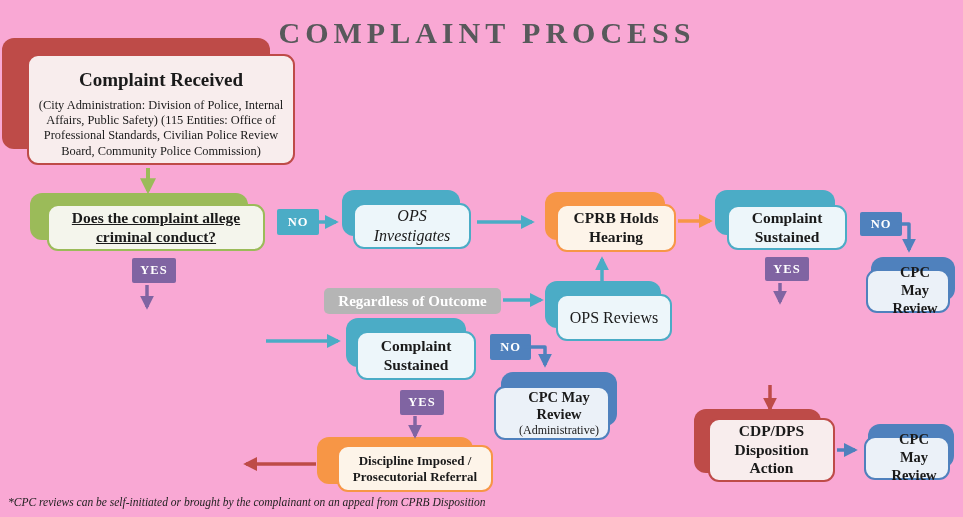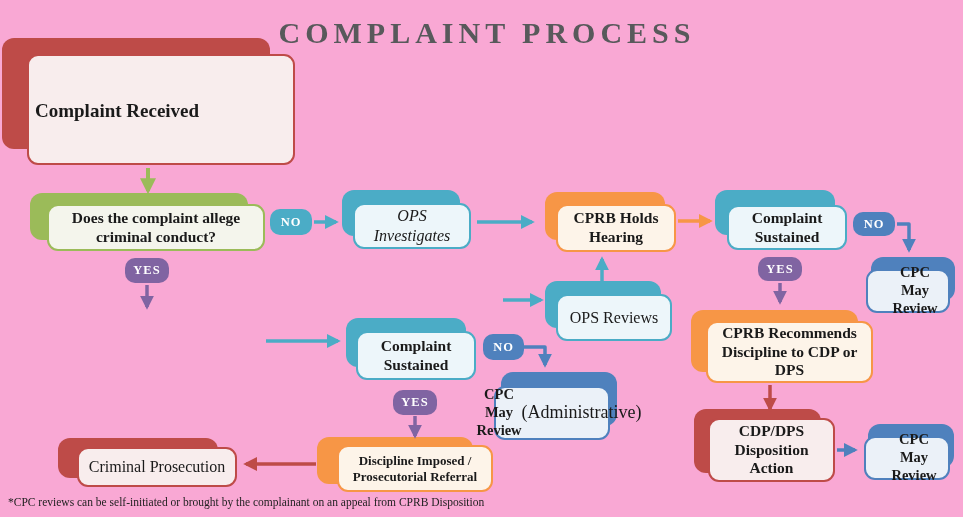--- a/index.html
+++ b/index.html
@@ -9,74 +9,75 @@
   }
   
   .hdr{position:absolute;left:237px;top:16px;width:500px;text-align:center;}
   .hdr .title{font-size:30px;font-weight:bold;color:#58595B;letter-spacing:5px;line-height:1.1;}
   .hdr .subtitle{font-size:15px;font-weight:bold;color:#58595B;margin-top:2px;letter-spacing:0.2px;}
   
   .node{position:absolute;}
   .shadow{position:absolute;width:100%;height:100%;border-radius:12px;z-index:0;}
   .box{
     position:absolute;inset:0;border-radius:11px;border:2.5px solid;z-index:1;
-    display:flex;flex-direction:row;align-items:center;justify-content:center;
+    display:flex;flex-direction:column;align-items:center;justify-content:center;
     text-align:center;padding:2px 6px;box-sizing:border-box;color:#1a1a1a;line-height:1.22;
   }
   .bold .box{font-weight:bold;}
   
   .red    .shadow{background:#BE4B48;}  .red    .box{border-color:#BE4B48;background:#F8EDED;}
-  .green  .shadow{background:#9BBB59;}  .green  .box{border-color:#9BBB59;background:#F4F5EC;}
+  .green  .shadow{background:#9BBB59;}  .green  .box{border-color:#9BBB59;background:#F4F5EC;text-decoration:underline;}
   .teal   .shadow{background:#4BACC6;}  .teal   .box{border-color:#4BACC6;background:#EDF6FA;}
   .orange .shadow{background:#F79646;}  .orange .box{border-color:#F79646;background:#FDF4E9;}
   .purple .shadow{background:#8064A2;}  .purple .box{border-color:#8064A2;background:#F3F1F7;}
   .blue   .shadow{background:#4F81BD;}  .blue   .box{border-color:#4F81BD;background:#EBF1F8;padding-left:20px;}
   
   .badge{
-    position:absolute;border-radius:10px;color:#fff;font-weight:bold;font-size:12.5px;
-    display:flex;align-items:center;justify-content:center;letter-spacing:1px;z-index:2;
+    position:absolute;border-radius:2px;color:#fff;font-weight:bold;font-size:12.5px;
+    display:flex;align-items:center;justify-content:center;letter-spacing:1px;z-index:2;margin-left:7px;
   }
   .badge.purple{background:#8064A2;}
   .badge.teal{background:#4BACC6;}
   .badge.blue{background:#4F81BD;}
   
   .banner{
     position:absolute;background:#B5B5B5;border-radius:5px;color:#fff;font-weight:bold;
     font-size:15px;display:flex;align-items:center;justify-content:center;z-index:1;
   }
   
   #n-complaint-received .box{justify-content:flex-start;padding-top:12px;}
   #n-complaint-received .cr-title{font-size:19px;font-weight:bold;margin-bottom:7px;}
   #n-complaint-received .cr-sub{font-size:12.4px;line-height:1.22;}
   #n-question .box{font-size:15.5px;}
   #n-ops-investigates .box,#n-ops-reviews .box,#n-cdp-internal .box,#n-criminal-pros .box{font-size:16px;font-weight:normal;}
   #n-cprb-holds .box,#n-cs-top .box,#n-cs-mid .box{font-size:15.5px;}
   #n-cprb-rec .box,#n-cdp-dps .box{font-size:15.5px;}
   #n-discipline .box{font-size:13px;}
   #n-cpc1 .box,#n-cpc2 .box{font-size:14.5px;}
   #n-cpc-admin .box{font-size:14.5px;}
-  #n-cpc-admin .admin-sub{font-size:18px;font-weight:normal;line-height:1.1;}
+  #n-cpc-admin .admin-sub{font-size:12px;font-weight:normal;line-height:1.1;}
   
-  .footnote{position:absolute;left:8px;top:496px;font-size:11.5px;color:#222;}
+  .footnote{position:absolute;left:8px;top:496px;font-size:11.5px;font-style:italic;color:#222;}
   
   #arrows{position:absolute;inset:0;z-index:3;pointer-events:none;}
 </style>
 </head>
 <body>
 
 <div id="canvas">
 
   <div class="hdr">
     <div class="title">COMPLAINT PROCESS</div>
   </div>
 
   <div class="node red" id="n-complaint-received" style="left:27px;top:54px;width:268px;height:111px;">
     <div class="shadow" style="left:-25px;top:-16px;"></div>
     <div class="box">
       <div class="cr-title">Complaint Received</div>
+      <div class="cr-sub">(City Administration: Division of Police, Internal Affairs, Public Safety) (115 Entities: Office of Professional Standards, Civilian Police Review Board, Community Police Commission)</div>
     </div>
   </div>
 
   <div class="node green bold" id="n-question" style="left:47px;top:204px;width:218px;height:47px;">
     <div class="shadow" style="left:-17px;top:-11px;"></div>
     <div class="box">Does the complaint allege criminal conduct?</div>
   </div>
 
   <div class="node teal" id="n-ops-investigates" style="left:353px;top:203px;width:118px;height:46px;font-style:italic;">
     <div class="shadow" style="left:-11px;top:-13px;"></div>
@@ -92,63 +93,56 @@
     <div class="shadow" style="left:-12px;top:-15px;"></div>
     <div class="box">Complaint Sustained</div>
   </div>
 
   <div class="node blue bold" id="n-cpc1" style="left:866px;top:269px;width:84px;height:44px;">
     <div class="shadow" style="left:5px;top:-12px;"></div>
     <div class="box">CPC May Review</div>
   </div>
 
 
+  <div class="banner" style="left:324px;top:288px;width:177px;height:26px;">Regardless of Outcome</div>
 
   <div class="node teal" id="n-ops-reviews" style="left:556px;top:294px;width:116px;height:47px;">
     <div class="shadow" style="left:-11px;top:-13px;"></div>
     <div class="box">OPS Reviews</div>
   </div>
 
   <div class="node teal bold" id="n-cs-mid" style="left:356px;top:331px;width:120px;height:49px;">
     <div class="shadow" style="left:-10px;top:-13px;"></div>
     <div class="box">Complaint Sustained</div>
   </div>
 
   <div class="node blue bold" id="n-cpc-admin" style="left:494px;top:386px;width:116px;height:54px;">
     <div class="shadow" style="left:7px;top:-14px;"></div>
     <div class="box">
       <div>CPC May Review</div>
       <div class="admin-sub">(Administrative)</div>
     </div>
   </div>
 
-  <div class="node orange bold" id="n-cprb-rec" style="left:706px;top:321px;width:167px;height:62px;">
-    <div class="shadow" style="left:-15px;top:-11px;"></div>
-    <div class="box">CPRB Recommends Discipline to CDP or DPS</div>
-  </div>
 
   <div class="node red bold" id="n-cdp-dps" style="left:708px;top:418px;width:127px;height:64px;">
     <div class="shadow" style="left:-14px;top:-9px;"></div>
     <div class="box">CDP/DPS Disposition Action</div>
   </div>
 
   <div class="node blue bold" id="n-cpc2" style="left:864px;top:436px;width:86px;height:44px;">
     <div class="shadow" style="left:4px;top:-12px;"></div>
     <div class="box">CPC May Review</div>
   </div>
 
   <div class="node orange bold" id="n-discipline" style="left:337px;top:445px;width:156px;height:47px;">
     <div class="shadow" style="left:-20px;top:-8px;"></div>
     <div class="box">Discipline Imposed / Prosecutorial Referral</div>
   </div>
 
-  <div class="node red" id="n-criminal-pros" style="left:77px;top:447px;width:160px;height:40px;">
-    <div class="shadow" style="left:-19px;top:-9px;"></div>
-    <div class="box">Criminal Prosecution</div>
-  </div>
 
   <div class="badge teal" style="left:270px;top:209px;width:42px;height:26px;">NO</div>
   <div class="badge purple" style="left:125px;top:258px;width:44px;height:25px;">YES</div>
   <div class="badge blue" style="left:853px;top:212px;width:42px;height:24px;">NO</div>
   <div class="badge purple" style="left:758px;top:257px;width:44px;height:24px;">YES</div>
   <div class="badge blue" style="left:483px;top:334px;width:41px;height:26px;">NO</div>
   <div class="badge purple" style="left:393px;top:390px;width:44px;height:25px;">YES</div>
 
   <svg id="arrows" width="963" height="517" viewBox="0 0 963 517">
     <defs>

